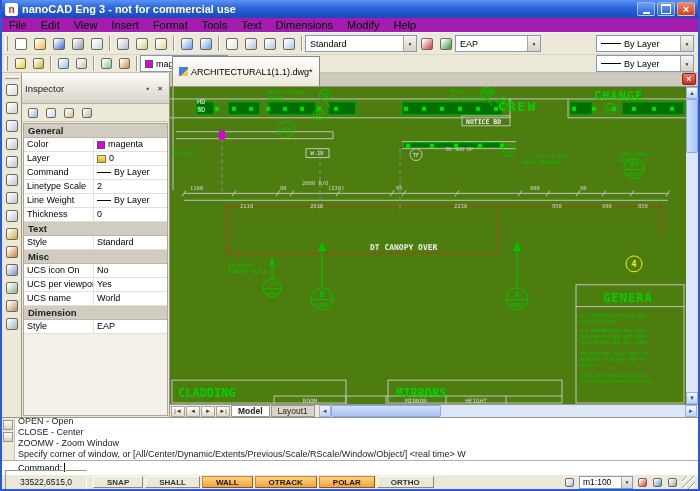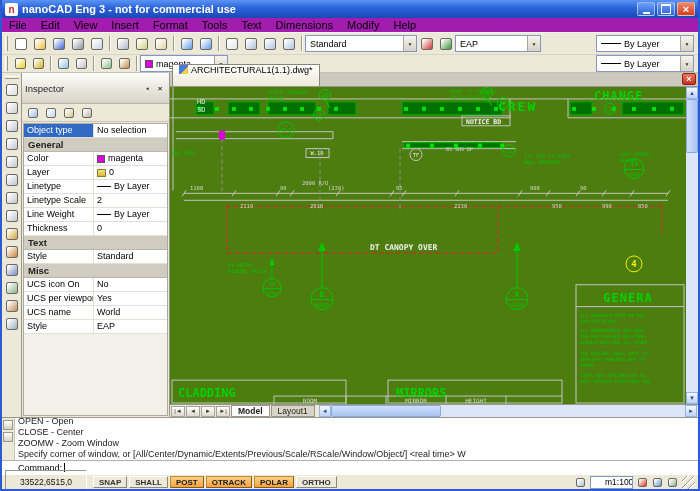--- a/index.html
+++ b/index.html
@@ -57,21 +57,21 @@
   #insp-grid{flex:1;background:#f2f0e8;border:1px solid #aca89c;margin:1px;overflow:hidden}
   .insp-section{height:14px;background:#d0cdc0;font-weight:bold;font-size:9.5px;line-height:13px;padding:0 4px;border-bottom:1px solid #bab6aa;color:#222}
   .insp-row{display:flex;height:14px;border-bottom:1px solid #e2e0d6;background:#fff}
   .insp-label{width:70px;flex:0 0 70px;padding:1px 3px;font-size:9px;line-height:11px;border-right:1px solid #e2e0d6;overflow:hidden;white-space:nowrap;color:#000}
   .insp-label.sel{background:#316ac5;color:#fff}
   .insp-value{flex:1;padding:1px 3px;font-size:9px;line-height:11px;display:flex;align-items:center;gap:3px;overflow:hidden;white-space:nowrap;color:#000}
 
   
   #docarea{flex:1;display:flex;flex-direction:column;min-width:0}
   #tabbar{height:14px;flex:0 0 14px;background:#cdc9bd;display:flex;align-items:flex-end;padding:1px 2px 0;border-bottom:1px solid #9a968a}
-  .doctab{height:22px;background:linear-gradient(#ffffff,#ece9d8);border:1px solid #8a8678;border-bottom:none;display:flex;gap:3px;padding:0 6px;font-size:9px;color:#000;white-space:nowrap}
+  .doctab{height:30px;background:linear-gradient(#ffffff,#ece9d8);border:1px solid #8a8678;border-bottom:none;display:flex;align-items:center;gap:3px;padding:0 6px;font-size:9px;color:#000;white-space:nowrap}
   .dtab-icon{width:9px;height:9px;background:linear-gradient(135deg,#4a7ae0 60%,#f0d040 60%);fl,ex:0 0 9px}
   #tab-close-red{margin-left:auto;width:14px;height:12px;background:linear-gradient(#f07860,#c23020);border:1px solid #8a2018;border-radius:2px;color:#fff;display:flex;align-items:center;justify-content:center;margin-bottom:1px}
   #tab-close-red::after{content:"×";font-size:9px;font-weight:bold;line-height:1}
   #drawwrap{flex:1;display:flex;min-height:0}
   #drawing{flex:1;background:#4d7c0f;overflow:hidden}
   #drawing svg{display:block;width:100%;height:100%}
   #dwg text{font-family:"DejaVu Sans Mono","Liberation Mono",monospace}
 
   
   #vscroll{width:12px;flex:0 0 12px;display:flex;flex-direction:column;background:#dce6f8}
@@ -95,26 +95,26 @@
   .gbtn{width:10px;height:10px;background:linear-gradient(#fff,#d6d2c4);border:1px solid #9a968a}
   #cmdlines{flex:1;font-family:"DejaVu Sans Mono","Liberation Mono",monospace;font-size:9px;line-height:11px;color:#222;padding:0 3px;display:flex;flex-direction:column;justify-content:flex-end;overflow:hidden}
   .cmdline{white-space:nowrap}
   #cmdprompt{height:14px;flex:0 0 14px;background:#fff;border-top:1px solid #b4b0a4;display:flex;align-items:center;font-family:"DejaVu Sans Mono","Liberation Mono",monospace;font-size:9px;color:#000;padding-left:16px;gap:2px}
   .caret{width:1px;height:9px;background:#000}
 
   
   #statusbar{height:15px;flex:0 0 15px;display:flex;align-items:center;gap:2px;padding:0 3px;font-size:8.5px;background:#ece9d8;border-top:1px solid #fff}
   #coords{width:82px;flex:0 0 82px;height:24px;border:1px solid;border-color:#9a968a #fff #fff #9a968a;display:flex;align-items:center;justify-content:center;color:#111}
   #toggles{display:flex;gap:2px;margin-left:4px}
-  .sbtn{height:12px;padding:0 5px;font-size:8px;font-weight:bold;border:1px solid;border-color:#fff #8a8678 #8a8678 #fff;background:#ece9d8;display:flex;align-items:center;color:#333}
+  .sbtn{height:12px;padding:0 13px;font-size:8px;font-weight:bold;border:1px solid;border-color:#fff #8a8678 #8a8678 #fff;background:#ece9d8;display:flex;align-items:center;color:#333}
   .sbtn.on{background:linear-gradient(#fbd189,#f2a33c);border-color:#c98a2e #8a5a10 #8a5a10 #c98a2e;color:#1a1a1a}
   #status-right{margin-left:auto;display:flex;align-items:center;gap:2px}
   #status-right .tbtn{width:15px;height:13px}
   #status-right .blob{width:9px;height:9px}
-  .combo.scale{height:13px;width:43px;font-size:8.5px;padding-left:14px}
+  .combo.scale{height:13px;width:54px;font-size:8.5px;padding-left:3px}
   .combo.scale .carrow{width:11px;flex:0 0 11px}
   #grip{width:13px;height:13px;background:repeating-linear-gradient(135deg,transparent 0 3px,#9a968a 3px 4px,#ffffff 4px 5px)}
 </style>
 </head>
 <body>
 
 <div id="win">
 
   <div id="titlebar">
     <div class="appicon">n</div>
@@ -313,43 +313,37 @@
             <span class="blob" style="background: linear-gradient(135deg, rgb(255, 255, 255) 10%, rgb(200, 216, 240) 90%);"></span>
           </div>
           <div class="tbtn">
             <span class="blob" style="background: linear-gradient(135deg, rgb(255, 255, 255) 10%, rgb(216, 200, 144) 90%);"></span>
           </div>
           <div class="tbtn">
             <span class="blob" style="background: linear-gradient(135deg, rgb(255, 255, 255) 10%, rgb(192, 188, 176) 90%);"></span>
           </div>
         </div>
       <div id="insp-grid">
-          <div class="insp-row">
-            <div class="insp-label sel">Object type</div>
-            <div class="insp-value">
-              <span>No selection</span>
-            </div>
-          </div>
           <div class="insp-section">General</div>
           <div class="insp-row">
             <div class="insp-label">Color</div>
             <div class="insp-value">
               <span class="swatch" style="background: rgb(224, 0, 224);"></span>
               <span>magenta</span>
             </div>
           </div>
           <div class="insp-row">
             <div class="insp-label">Layer</div>
             <div class="insp-value">
               <span class="licon"></span>
               <span>0</span>
             </div>
           </div>
           <div class="insp-row">
-            <div class="insp-label">Linetype</div>
+            <div class="insp-label">Command</div>
             <div class="insp-value">
               <span class="linesample" style="flex: 0 0 14px; width: 14px;"></span>
               <span>By Layer</span>
             </div>
           </div>
           <div class="insp-row">
             <div class="insp-label">Linetype Scale</div>
             <div class="insp-value">
               <span>2</span>
             </div>
@@ -386,20 +380,21 @@
             <div class="insp-value">
               <span>Yes</span>
             </div>
           </div>
           <div class="insp-row">
             <div class="insp-label">UCS name</div>
             <div class="insp-value">
               <span>World</span>
             </div>
           </div>
+          <div class="insp-section">Dimension</div>
           <div class="insp-row">
             <div class="insp-label">Style</div>
             <div class="insp-value">
               <span>EAP</span>
             </div>
           </div>
         </div>
     </div>
 
     <div id="docarea">
@@ -649,21 +644,21 @@
   <div id="cmdprompt">
     <span>Command:</span>
     <span class="caret"></span>
   </div>
 
   <div id="statusbar">
     <div id="coords">33522,6515,0</div>
     <span id="toggles">
         <div class="sbtn">SNAP</div>
         <div class="sbtn">SHALL</div>
-        <div class="sbtn on">POST</div>
+        <div class="sbtn on">WALL</div>
         <div class="sbtn on">OTRACK</div>
         <div class="sbtn on">POLAR</div>
         <div class="sbtn">ORTHO</div>
       </span>
     <div id="status-right">
       <span id="status-pre-icons" class="icon-run">
           <div class="tbtn">
             <span class="blob" style="background: linear-gradient(135deg, rgb(255, 255, 255) 10%, rgb(184, 200, 216) 90%);"></span>
           </div>
         </span>

